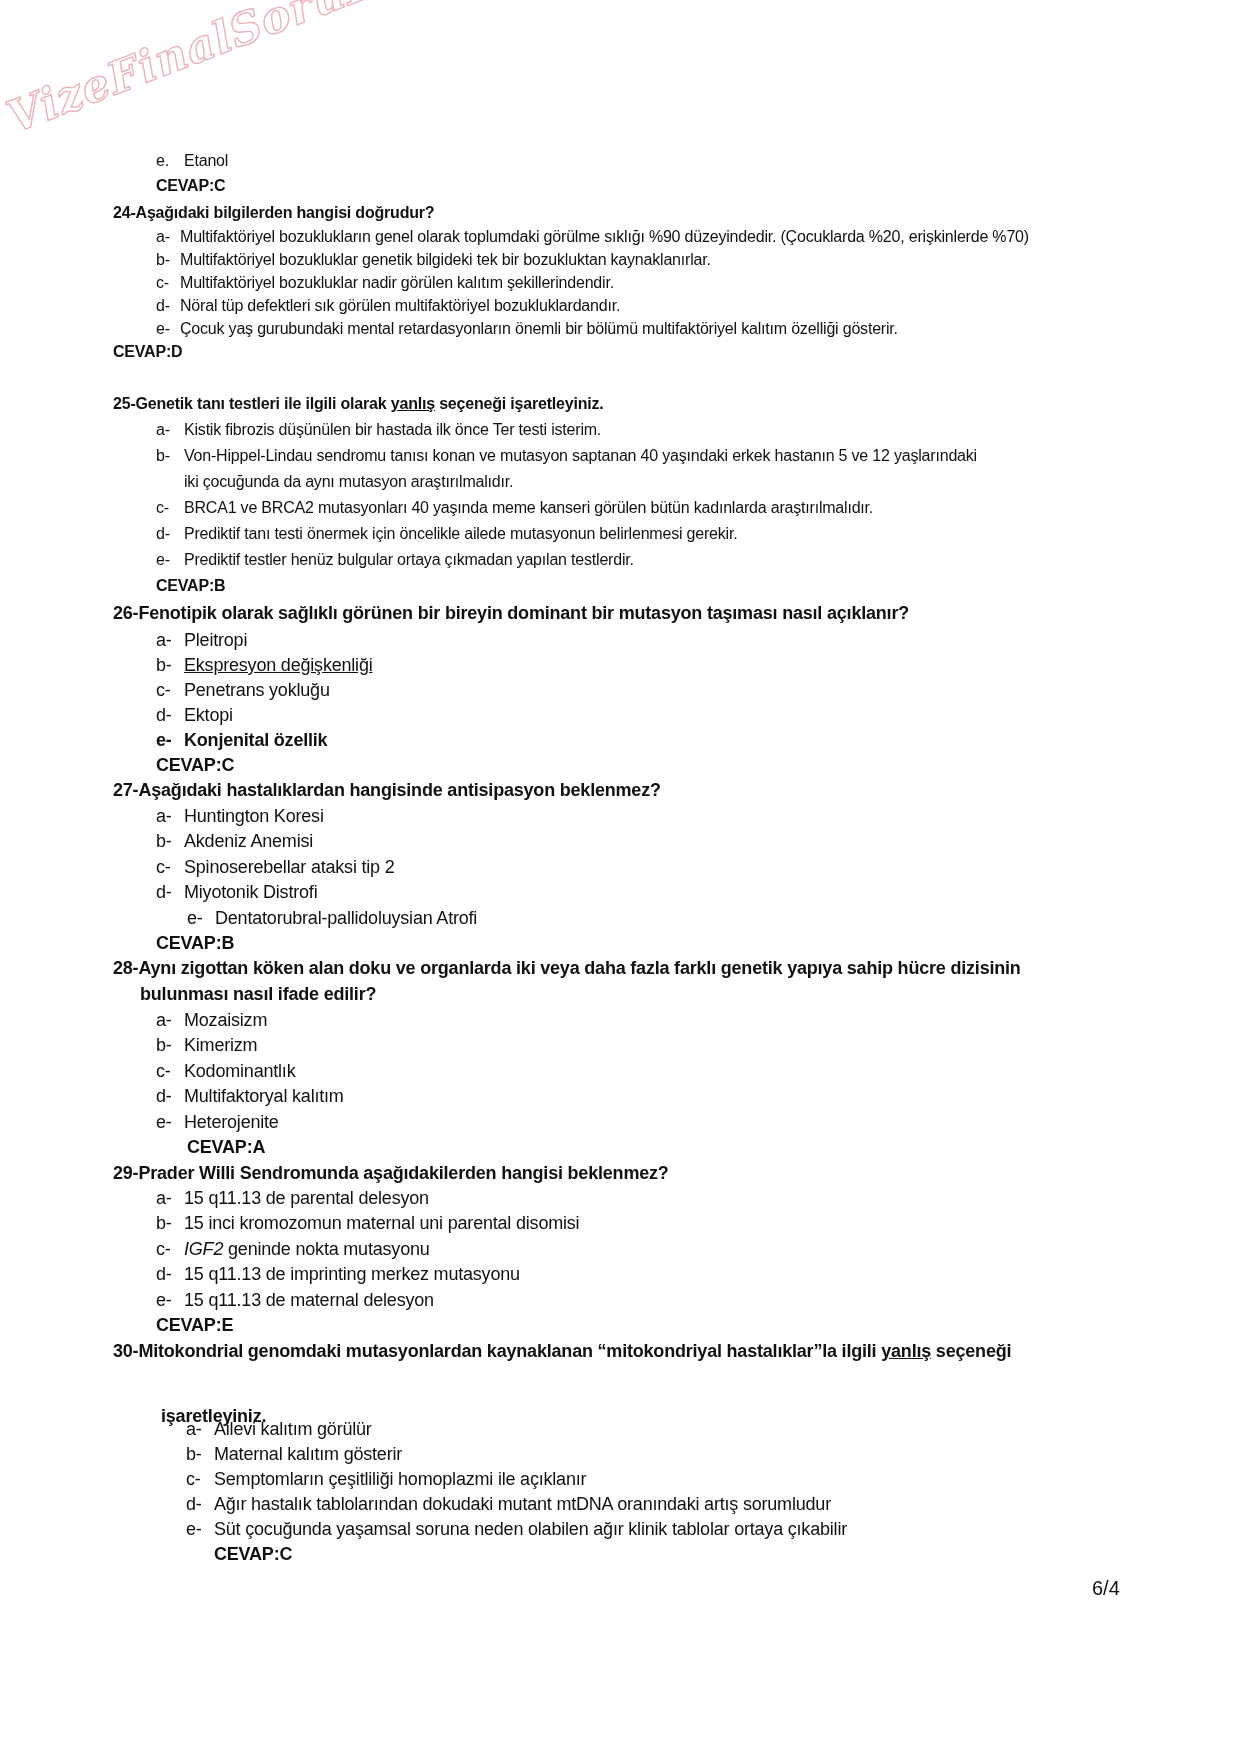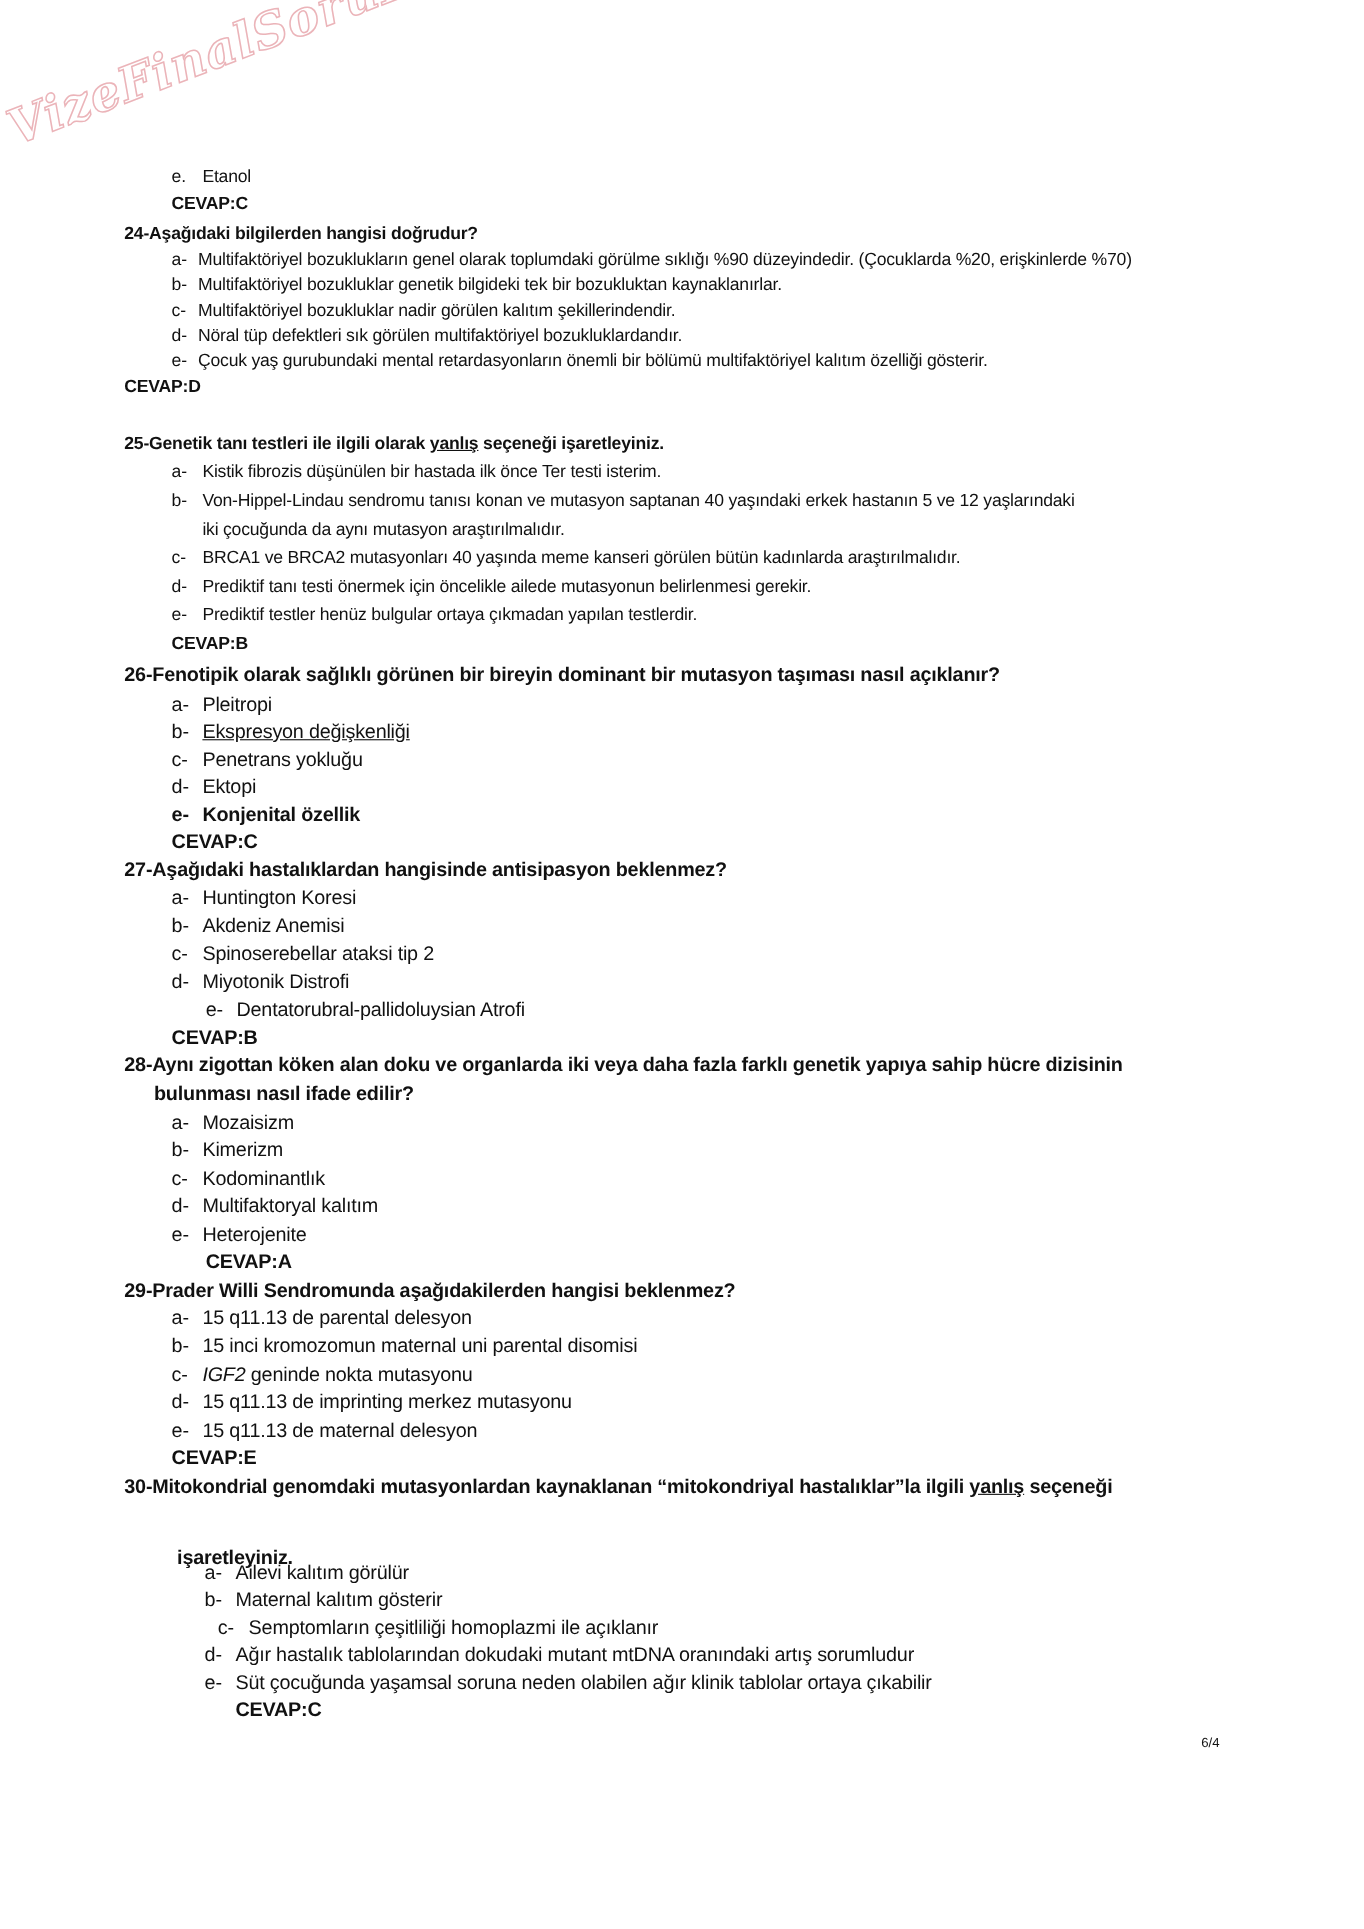--- a/index.html
+++ b/index.html
@@ -18,21 +18,21 @@
     opacity: 0.85;
     white-space: nowrap;
   }
   .line { position: absolute; white-space: nowrap; }
   .small { font-size: 16px; letter-spacing: -0.2px; }
   .big { font-size: 18px; letter-spacing: -0.2px; }
   .bold { font-weight: bold; }
   .u { text-decoration: underline; }
   .it { font-style: italic; }
   .opt-letter { display: inline-block; width: 28px; }
-  .page-num { font-size: 12px; }
+  .page-num { font-size: 20px; }
 </style>
 </head>
 <body>
 
 <div class="watermark">VizeFinalSoruPaylasimi.com</div>
 
 <div class="line small" style="left:156px; top:152px;">
   <span class="opt-letter">e.</span><span>Etanol</span>
 </div>
 <div class="line small bold" style="left:156px; top:177px;">CEVAP:C</div>
@@ -84,18 +84,18 @@
 <div class="line big" style="left:156px; top:1213px;"><span class="opt-letter">b-</span><span>15 inci kromozomun maternal uni parental disomisi</span></div>
 <div class="line big" style="left:156px; top:1239px;"><span class="opt-letter">c-</span><span class="it">IGF2</span><span> geninde nokta mutasyonu</span></div>
 <div class="line big" style="left:156px; top:1264px;"><span class="opt-letter">d-</span><span>15 q11.13 de imprinting merkez mutasyonu</span></div>
 <div class="line big" style="left:156px; top:1290px;"><span class="opt-letter">e-</span><span>15 q11.13 de maternal delesyon</span></div>
 <div class="line big bold" style="left:156px; top:1315px;">CEVAP:E</div>
 
 <div class="line big bold" style="left:113px; top:1341px;"><span>30-Mitokondrial genomdaki mutasyonlardan kaynaklanan “mitokondriyal hastalıklar”la ilgili </span><span class="u">yanlış</span><span> seçeneği</span></div>
 <div class="line big bold" style="left:145px; top:1406px;margin-left:16px;">işaretleyiniz.</div>
 <div class="line big" style="left:186px; top:1419px;"><span class="opt-letter">a-</span><span>Ailevi kalıtım görülür</span></div>
 <div class="line big" style="left:186px; top:1444px;"><span class="opt-letter">b-</span><span>Maternal kalıtım gösterir</span></div>
-<div class="line big" style="left:186px; top:1469px;margin-left:12px;"><span class="opt-letter">c-</span><span>Semptomların çeşitliliği homoplazmi ile açıklanır</span></div>
+<div class="line big" style="left:186px; top:1469px;"><span class="opt-letter">c-</span><span>Semptomların çeşitliliği homoplazmi ile açıklanır</span></div>
 <div class="line big" style="left:186px; top:1494px;"><span class="opt-letter">d-</span><span>Ağır hastalık tablolarından dokudaki mutant mtDNA oranındaki artış sorumludur</span></div>
 <div class="line big" style="left:186px; top:1519px;"><span class="opt-letter">e-</span><span>Süt çocuğunda yaşamsal soruna neden olabilen ağır klinik tablolar ortaya çıkabilir</span></div>
 <div class="line big bold" style="left:214px; top:1544px;">CEVAP:C</div>
 
 <div class="line page-num" style="left:1092px; top:1577px;">6/4</div>
 
 </body></html>

